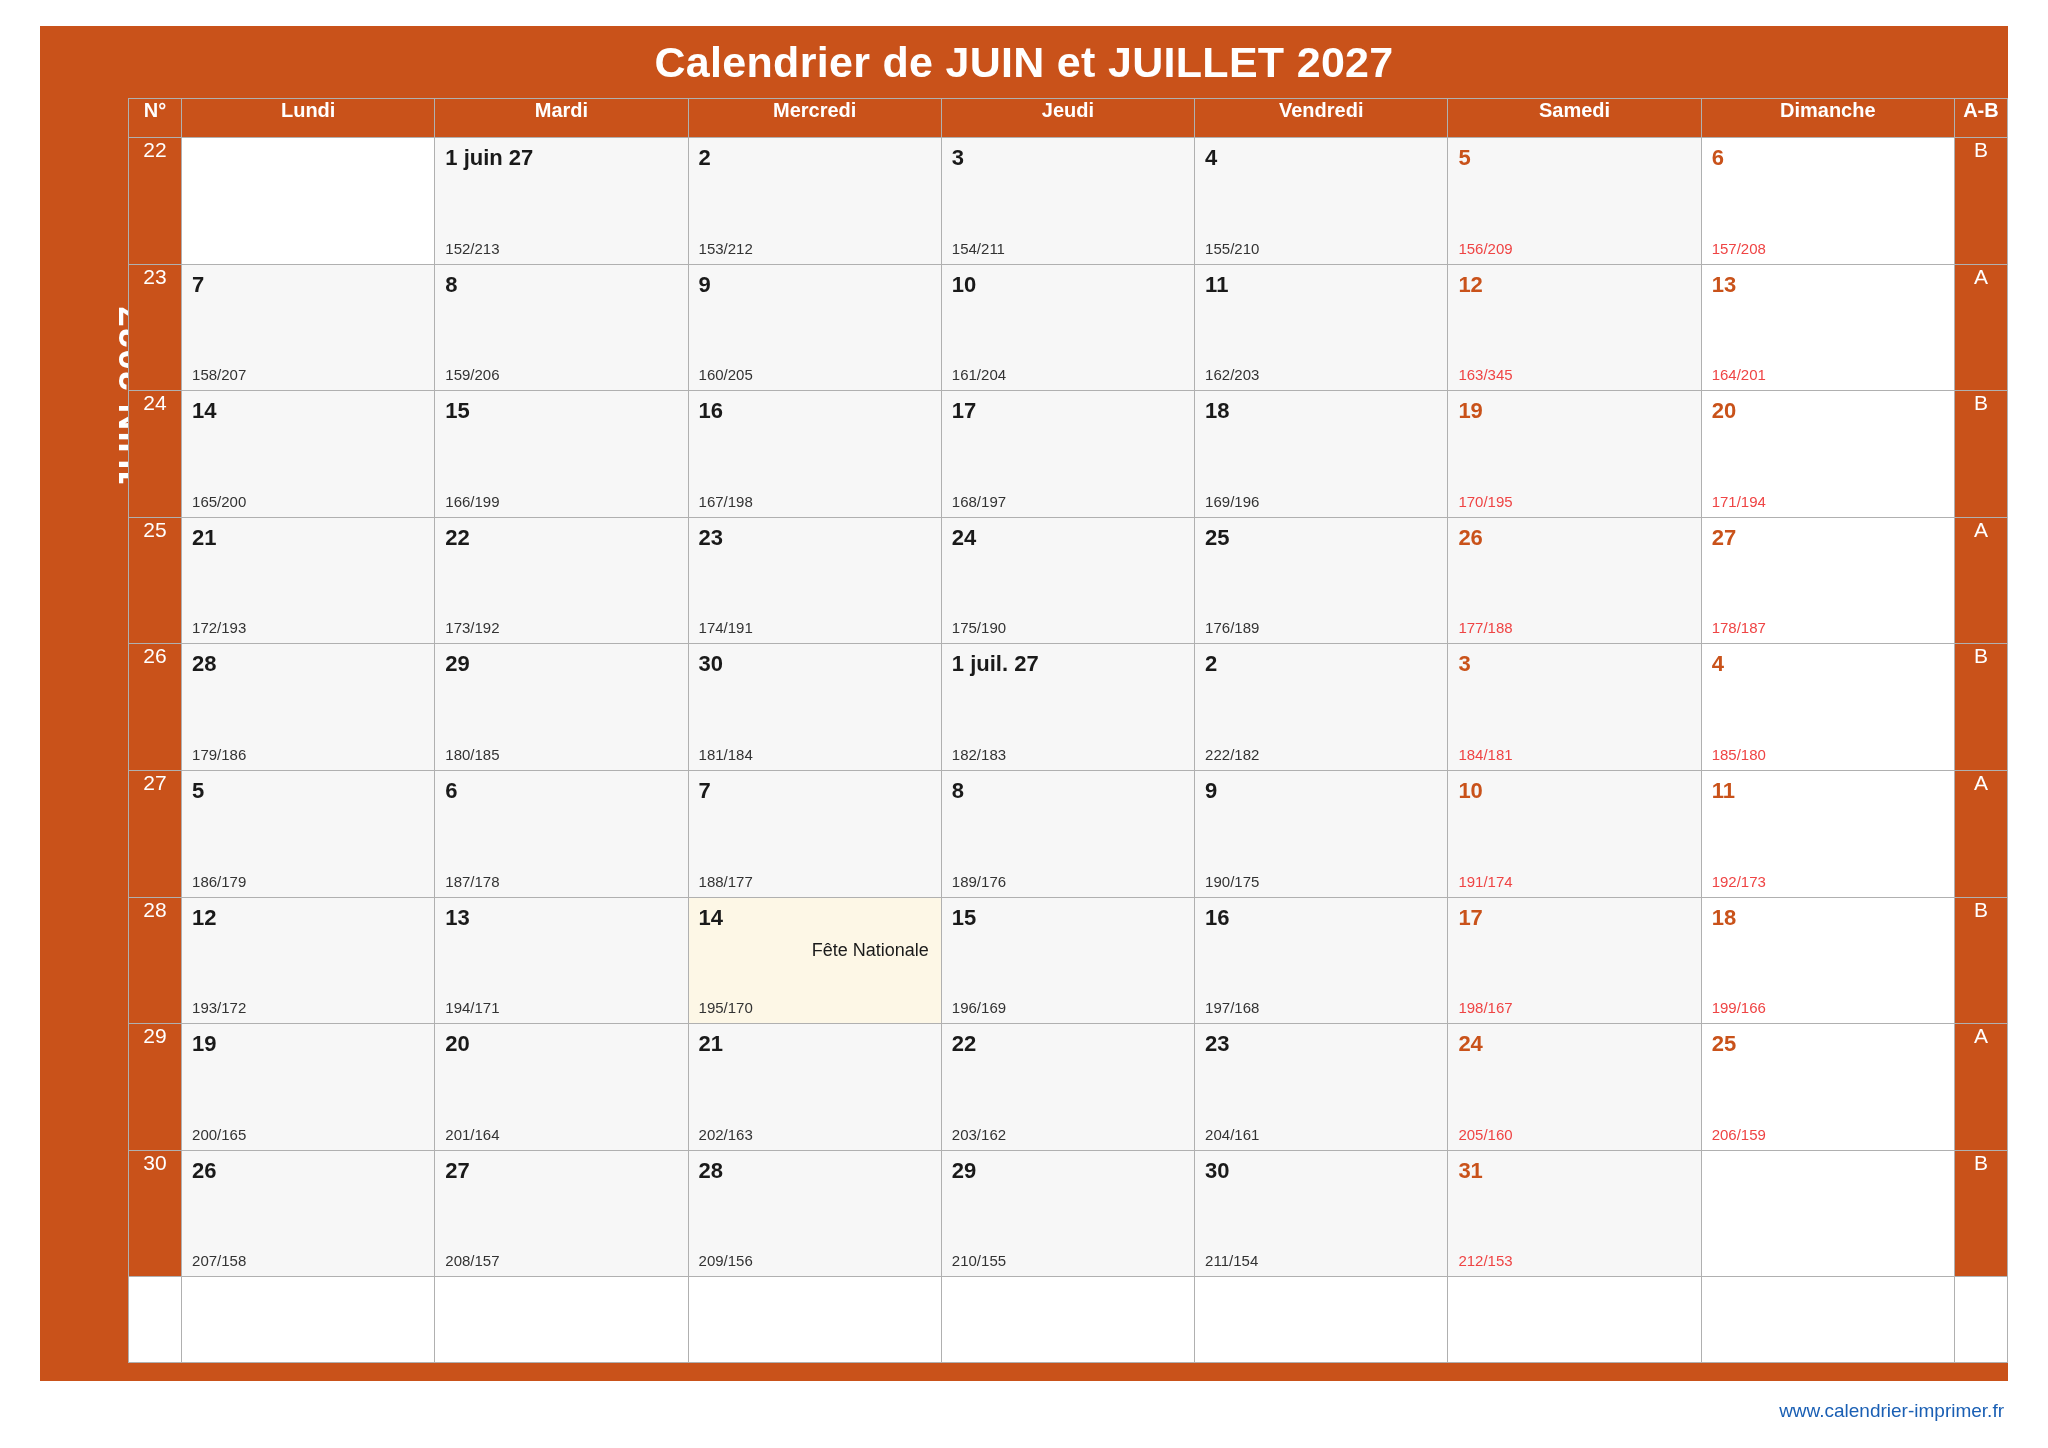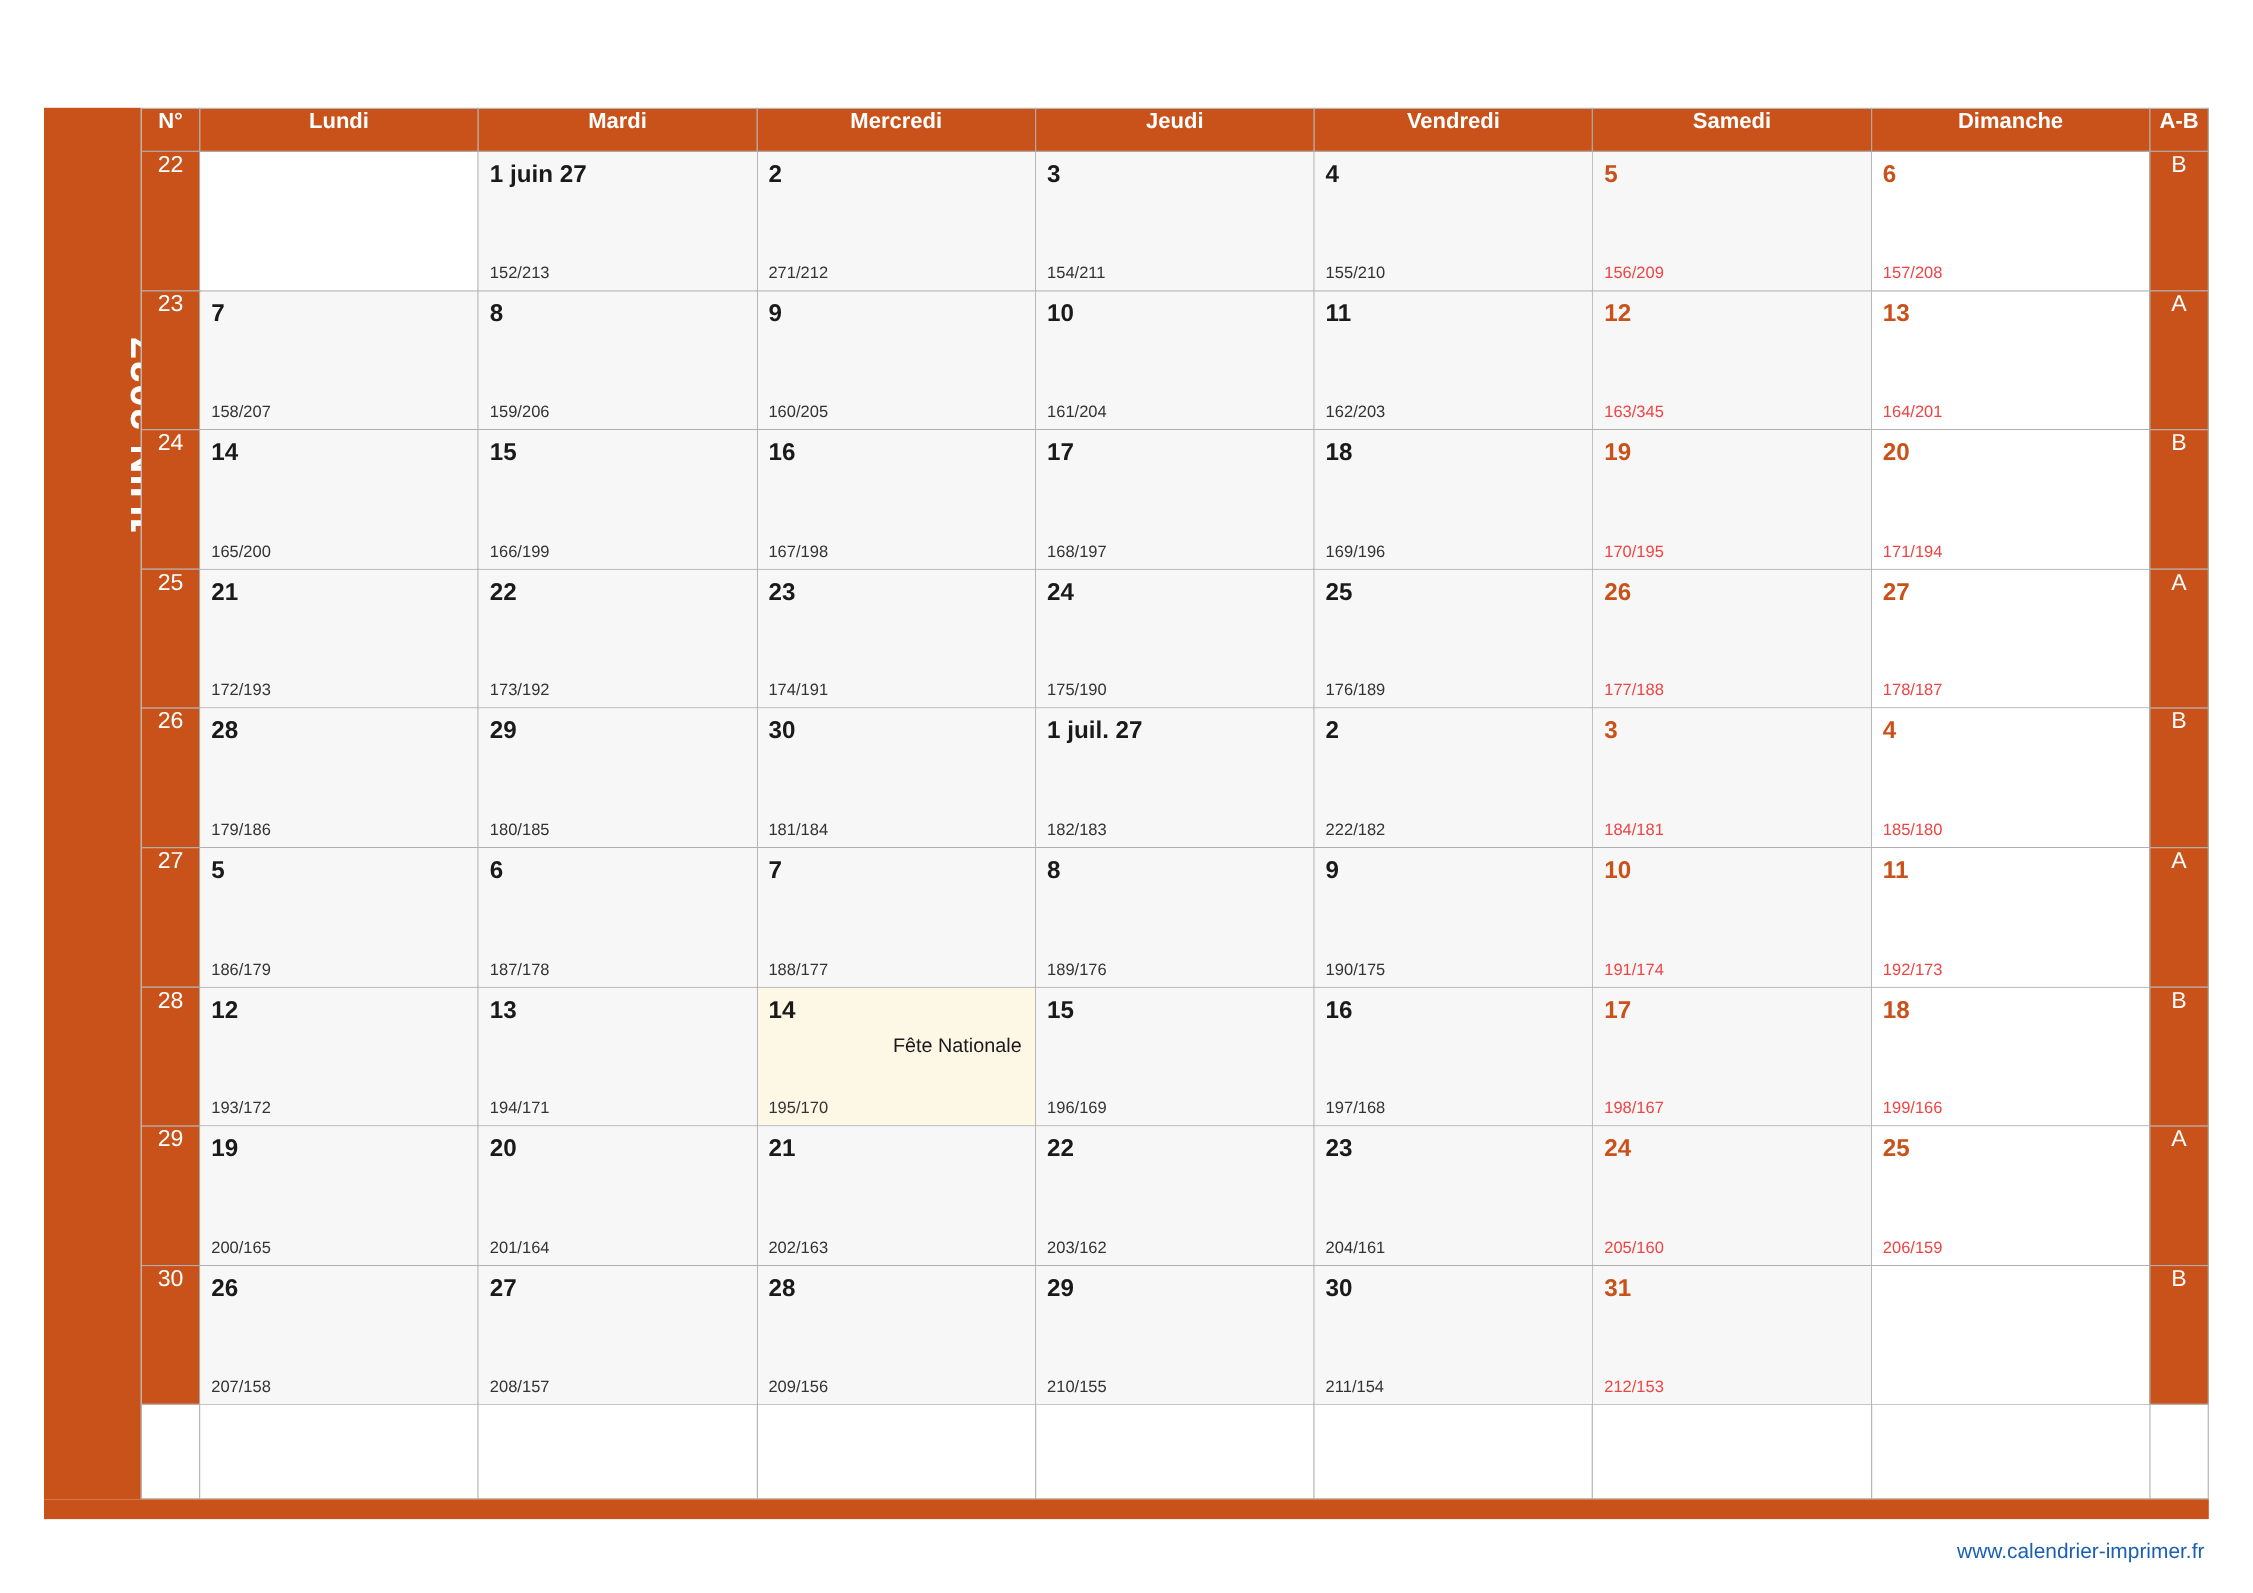--- a/index.html
+++ b/index.html
@@ -197,20 +197,23 @@
     color: #1a5fb4;
     text-decoration: none;
     margin-left: 28px;
   }
 </style>
 </head>
 <body>
 
 <div class="page">
 
+  <div class="title-bar">
+    <div class="title-text">Calendrier de JUIN et JUILLET 2027</div>
+  </div>
 
   <div class="left-band">
     <div class="vlabel vlabel-juin">
       <span>JUIN 2027</span>
     </div>
     <div class="vlabel vlabel-juillet">
       <span>JUILLET 2027</span>
     </div>
   </div>
 
@@ -234,21 +237,21 @@
           <td class="day empty">
             <div class="daynum"></div>
             <div class="jours"></div>
           </td>
           <td class="day">
             <div class="daynum">1 juin 27</div>
             <div class="jours">152/213</div>
           </td>
           <td class="day">
             <div class="daynum">2</div>
-            <div class="jours">271/212</div>
+            <div class="jours">153/212</div>
           </td>
           <td class="day">
             <div class="daynum">3</div>
             <div class="jours">154/211</div>
           </td>
           <td class="day">
             <div class="daynum">4</div>
             <div class="jours">155/210</div>
           </td>
           <td class="day we">

